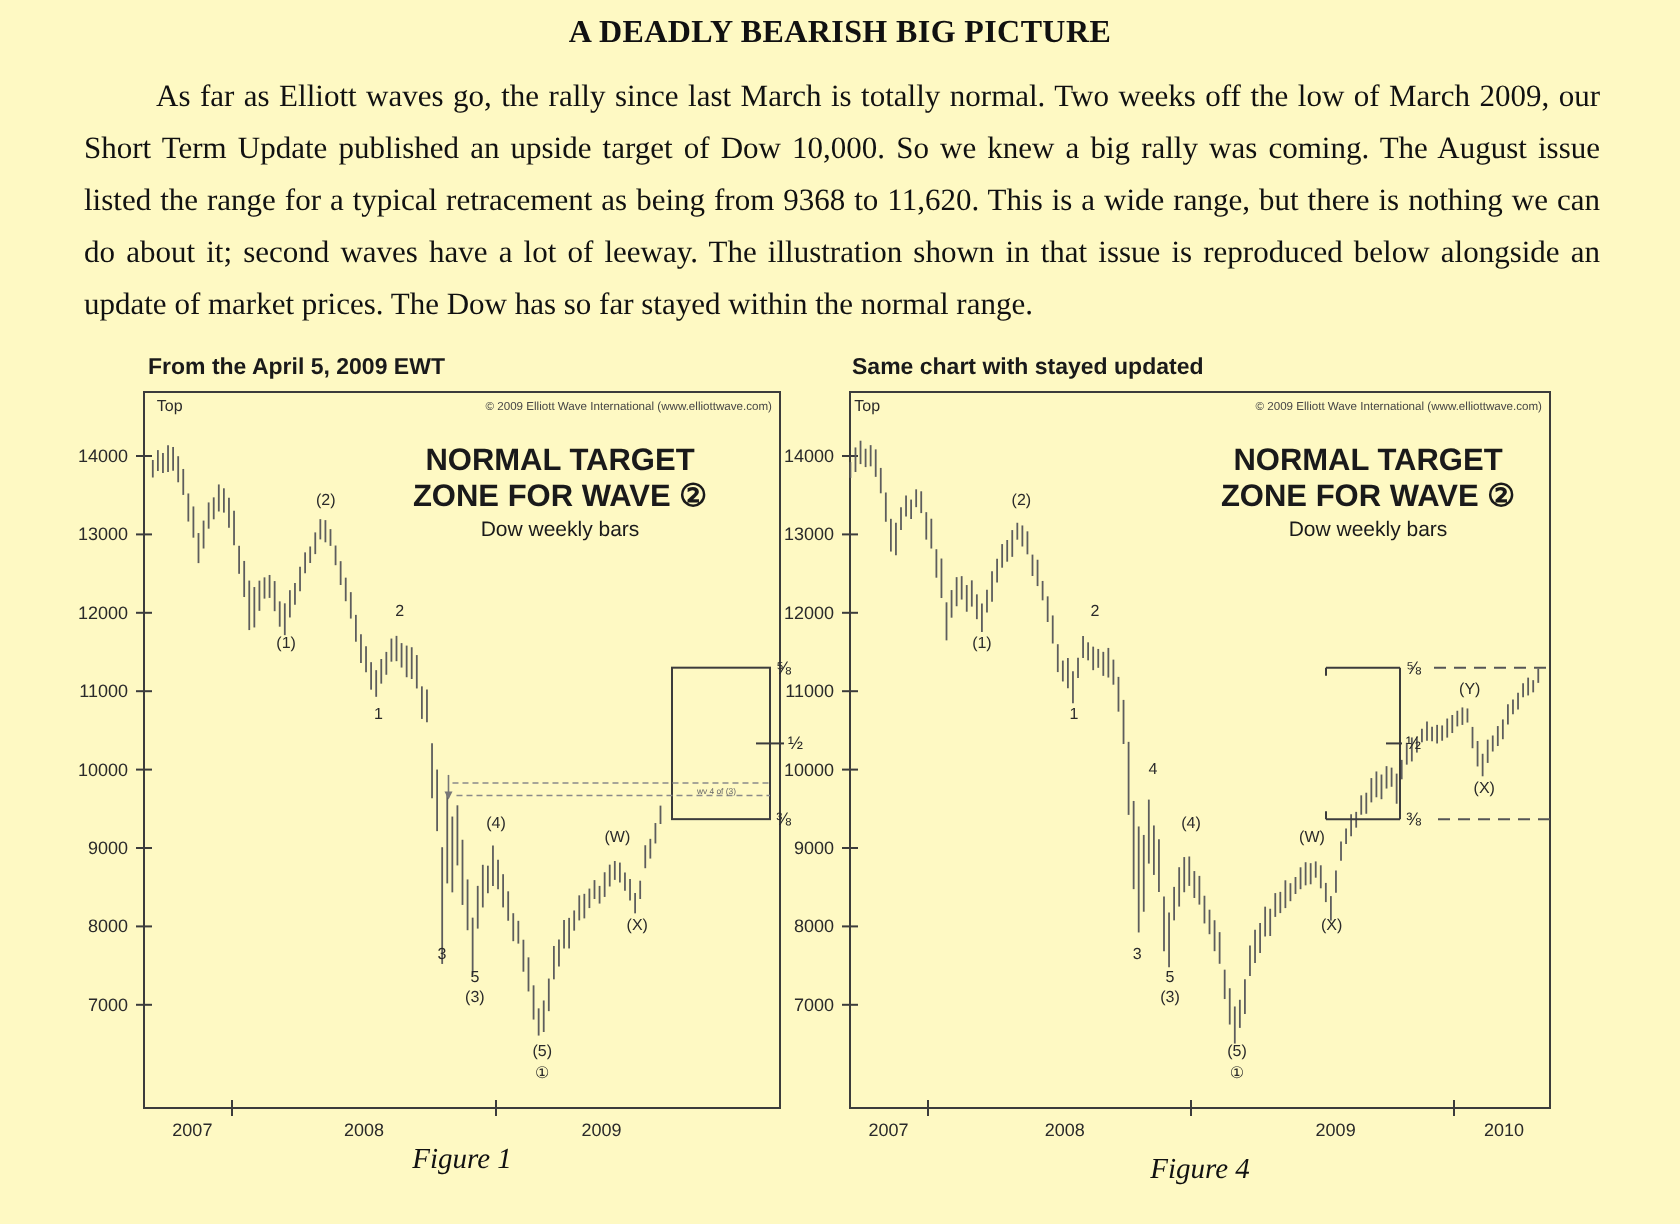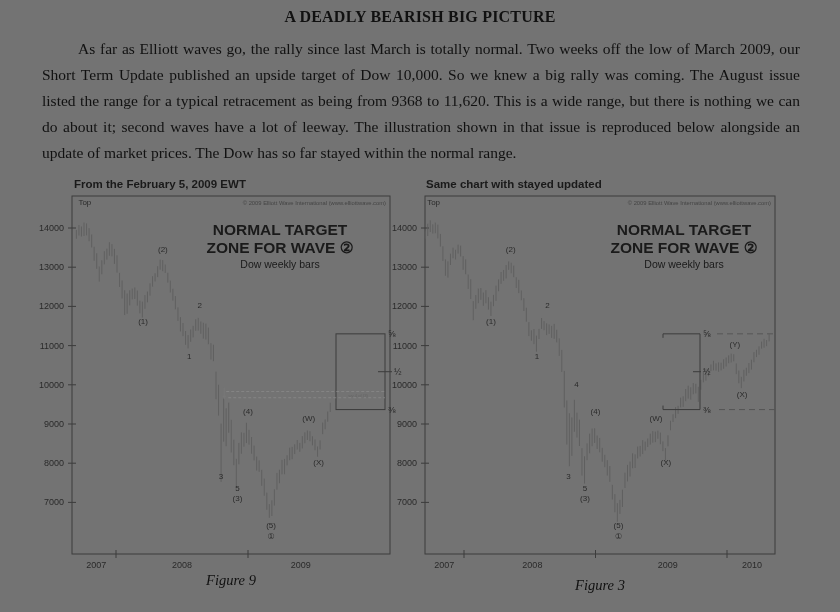--- a/index.html
+++ b/index.html
@@ -1,16 +1,16 @@
 <!DOCTYPE html>
 <html><head>
 <meta charset="utf-8">
 <style>
   html,body{margin:0;padding:0;background:#fff;}
-  #page{position:relative;width:840px;height:612px;background:#737373;overflow:hidden;
+  #page{position:relative;width:840px;height:612px;background:#fef9c3;overflow:hidden;
         font-family:"Liberation Serif", serif;color:#111;}
   .page-title{position:absolute;top:8px;left:0;width:840px;text-align:center;
         font-weight:bold;font-size:16px;letter-spacing:.2px;}
   .body-para{position:absolute;top:36px;left:42px;width:758px;font-size:15.5px;
         line-height:26px;text-align:justify;text-indent:36px;}
   .fig-header{position:absolute;font-family:"Liberation Sans", sans-serif;
         font-weight:bold;font-size:11.5px;color:#1a1a1a;}
   #fig1-header{left:74px;top:178px;}
   #fig2-header{left:426px;top:178px;}
   .fig-caption{position:absolute;font-style:italic;font-size:14.5px;text-align:center;width:200px;}
@@ -18,21 +18,21 @@
   #fig2-caption{left:500px;top:577px;}
   #charts-svg{position:absolute;left:0;top:170px;}
 </style>
 </head>
 <body>
 
 <div id="page">
   <div class="page-title">A DEADLY BEARISH BIG PICTURE</div>
   <div class="body-para">As far as Elliott waves go, the rally since last March is totally normal. Two weeks off the low of March 2009, our Short Term Update published an upside target of Dow 10,000. So we knew a big rally was coming. The August issue listed the range for a typical retracement as being from 9368 to 11,620. This is a wide range, but there is nothing we can do about it; second waves have a lot of leeway. The illustration shown in that issue is reproduced below alongside an update of market prices. The Dow has so far stayed within the normal range.</div>
 
-  <div id="fig1-header" class="fig-header">From the February 5, 2009 EWT</div>
+  <div id="fig1-header" class="fig-header">From the April 5, 2009 EWT</div>
   <div id="fig2-header" class="fig-header">Same chart with stayed updated</div>
 
   <svg id="charts-svg" width="840" height="442" viewBox="0 170 840 442">
       <g>
         <rect x="72" y="196" width="318" height="358" fill="none" stroke="#3c3c3c" stroke-width="1"></rect>
         <g>
           <line x1="68" y1="228" x2="76" y2="228" stroke="#3c3c3c" stroke-width="1"></line>
           <text x="64" y="231" text-anchor="end" font-size="9" font-family="&quot;Liberation Sans&quot;, sans-serif" fill="#2a2a2a">14000</text>
           <line x1="68" y1="267.2" x2="76" y2="267.2" stroke="#3c3c3c" stroke-width="1"></line>
           <text x="64" y="270.2" text-anchor="end" font-size="9" font-family="&quot;Liberation Sans&quot;, sans-serif" fill="#2a2a2a">13000</text>
@@ -396,15 +396,15 @@
           <line x1="693" y1="371.7072" x2="701" y2="371.7072" stroke="#3c3c3c" stroke-width="1"></line>
           <text x="703" y="336.84000000000003" font-size="9" font-family="&quot;Liberation Sans&quot;, sans-serif" fill="#2a2a2a">⅝</text>
           <text x="703" y="374.7072" font-size="9" font-family="&quot;Liberation Sans&quot;, sans-serif" fill="#2a2a2a">½</text>
           <text x="703" y="412.57439999999997" font-size="9" font-family="&quot;Liberation Sans&quot;, sans-serif" fill="#2a2a2a">⅜</text>
           <line x1="717" y1="333.84000000000003" x2="775" y2="333.84000000000003" stroke="#555" stroke-width="1" stroke-dasharray="6,4"></line>
           <line x1="719" y1="409.57439999999997" x2="775" y2="409.57439999999997" stroke="#555" stroke-width="1" stroke-dasharray="6,4"></line>
         </g>
       </g>
     </svg>
 
-  <div id="fig1-caption" class="fig-caption">Figure 9</div>
-  <div id="fig2-caption" class="fig-caption">Figure 3</div>
+  <div id="fig1-caption" class="fig-caption">Figure 1</div>
+  <div id="fig2-caption" class="fig-caption">Figure 4</div>
 </div>
 
 </body></html>

